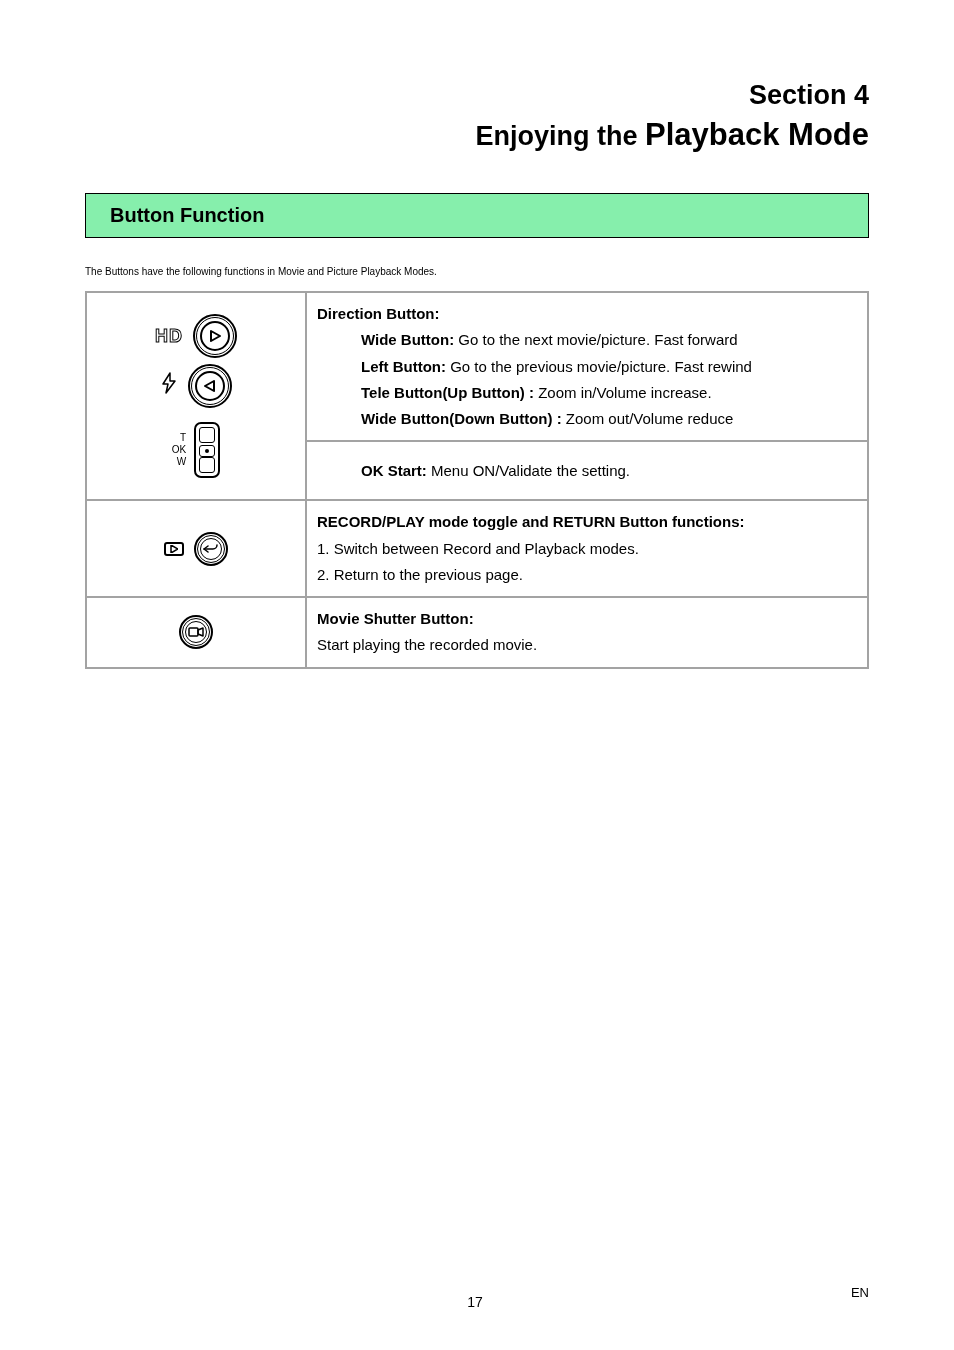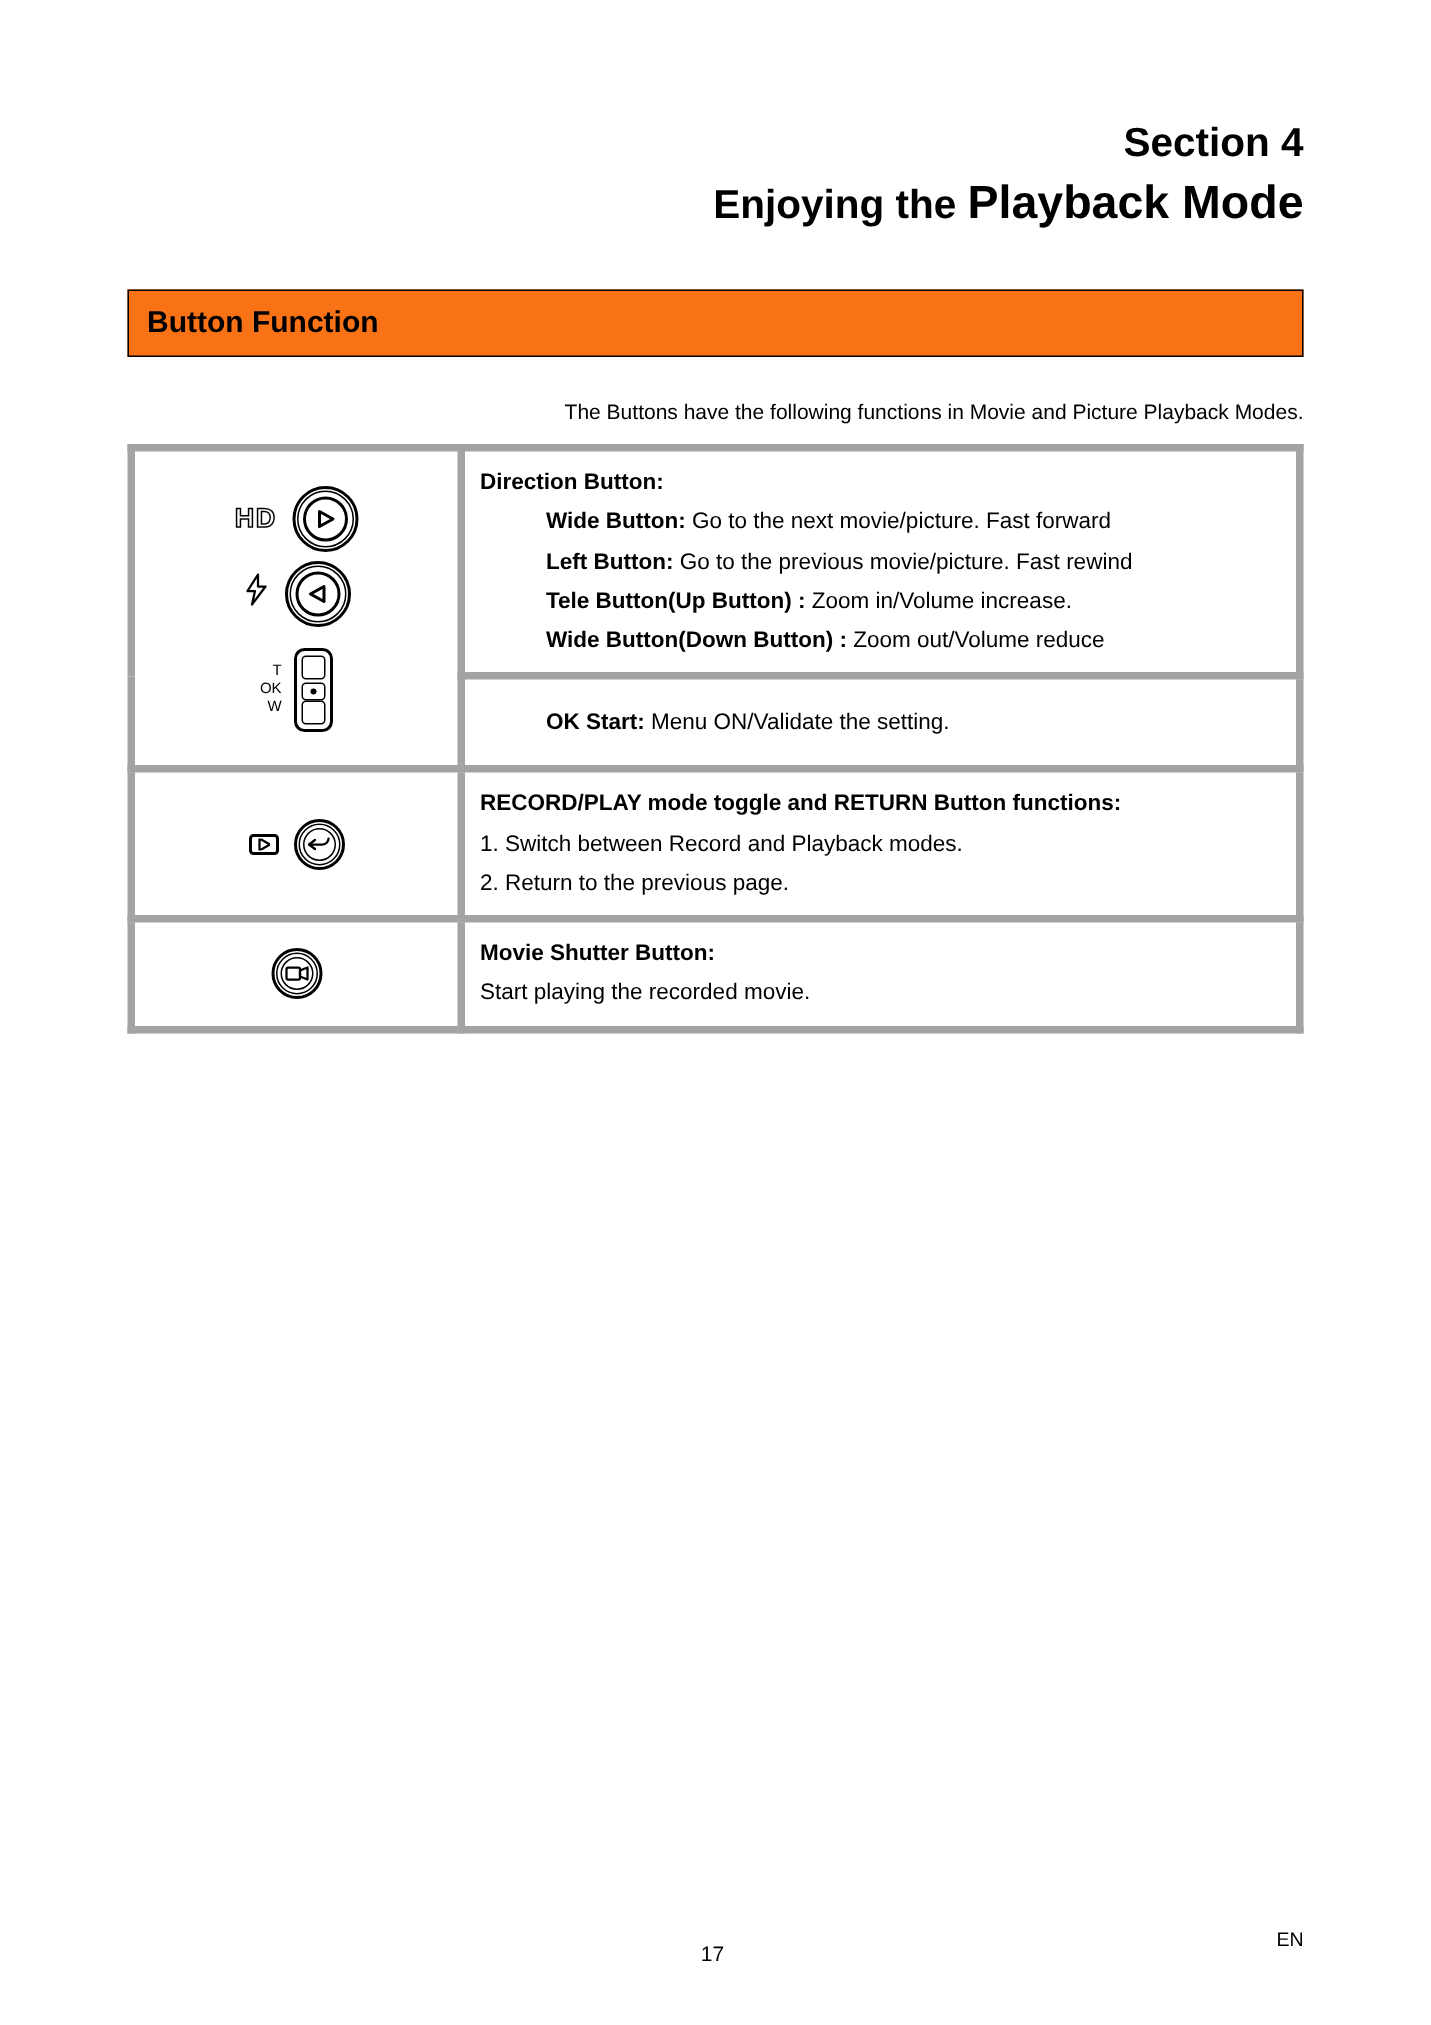--- a/index.html
+++ b/index.html
@@ -2,24 +2,24 @@
 <html><head>
 <meta charset="utf-8">
 <style>
   * { box-sizing: border-box; margin: 0; padding: 0; }
   html, body { width: 954px; height: 1350px; background: #fff; font-family: Arial, Helvetica, sans-serif; color: #000; }
   .page { width: 954px; height: 1350px; position: relative; padding: 80px 85px 40px 85px; }
   .section-title { text-align: right; font-weight: bold; margin-bottom: 40px; }
   .section-line1 { font-size: 27px; margin-bottom: 6px; }
   .section-line2 { font-size: 27px; text-align: right; }
   .section-line2 .big { font-size: 31px; }
-  .heading-bar { background: #f97316; border: 1px solid #000; padding: 10px 12px; font-size: 20px; font-weight: bold; margin-bottom: 28px; }
-  .intro { font-size: 14px; margin-bottom: 14px; text-align: right; }
+  .heading-bar { background: #86efac; border: 1px solid #000; padding: 10px 24px; font-size: 20px; font-weight: bold; margin-bottom: 28px; }
+  .intro { font-size: 10px; margin-bottom: 14px; }
   table.buttons { width: 100%; border-collapse: collapse; }
-  table.buttons td { border: 5px solid #a3a3a3; padding: 8px 10px; font-size: 15px; vertical-align: top; }
+  table.buttons td { border: 2px solid #a3a3a3; padding: 8px 10px; font-size: 15px; vertical-align: top; }
   table.buttons td.iconcell { width: 220px; text-align: center; vertical-align: middle; }
   .desc-block { line-height: 1.75; }
   .desc-block .indent { padding-left: 44px; }
   .desc-block b { font-weight: bold; }
   .okcell { vertical-align: middle !important; padding: 20px 10px 20px 54px !important; }
   .footer-num { position: absolute; bottom: 40px; left: 0; width: 950px; text-align: center; font-size: 14px; }
   .footer-lang { position: absolute; bottom: 50px; right: 85px; font-size: 13px; }
 
   
   .icon-row { display: flex; align-items: center; justify-content: center; gap: 10px; margin: 6px 0; }

